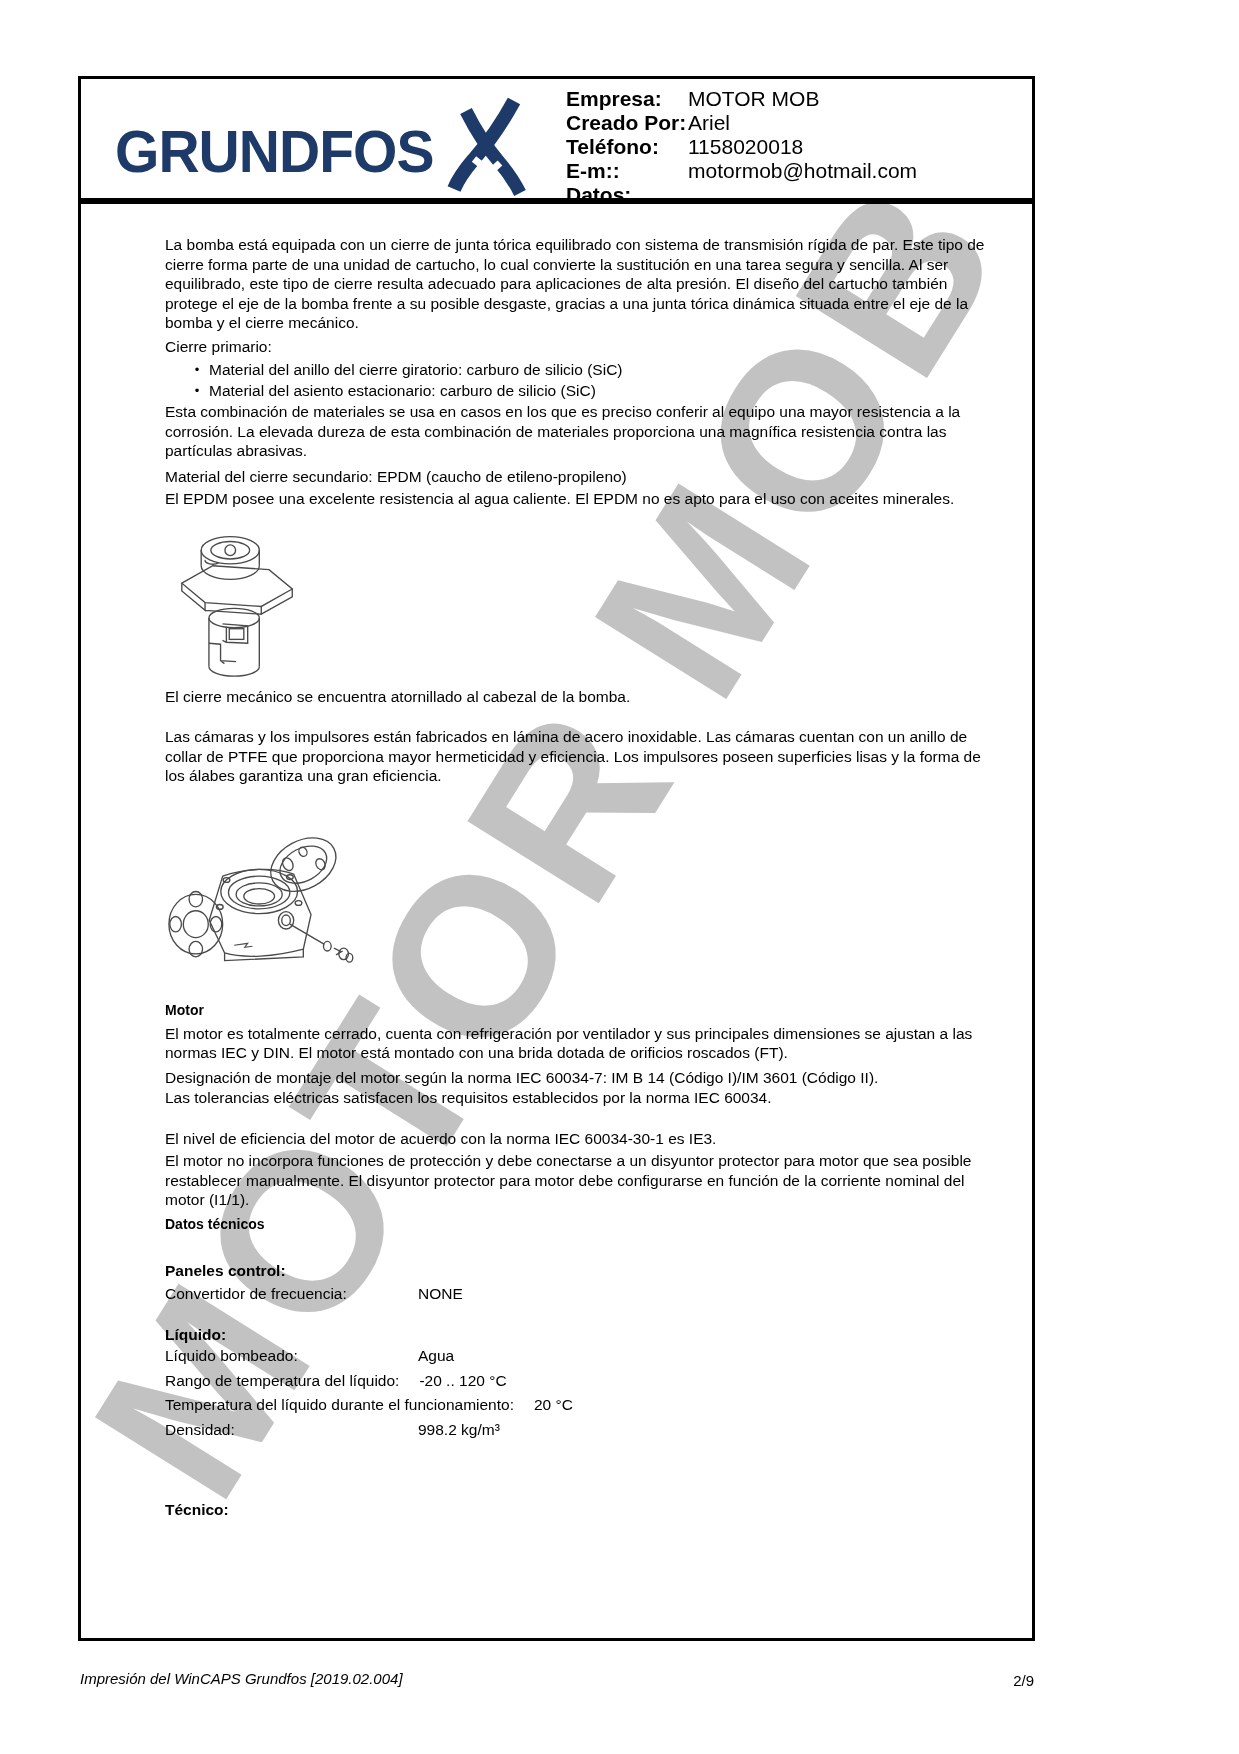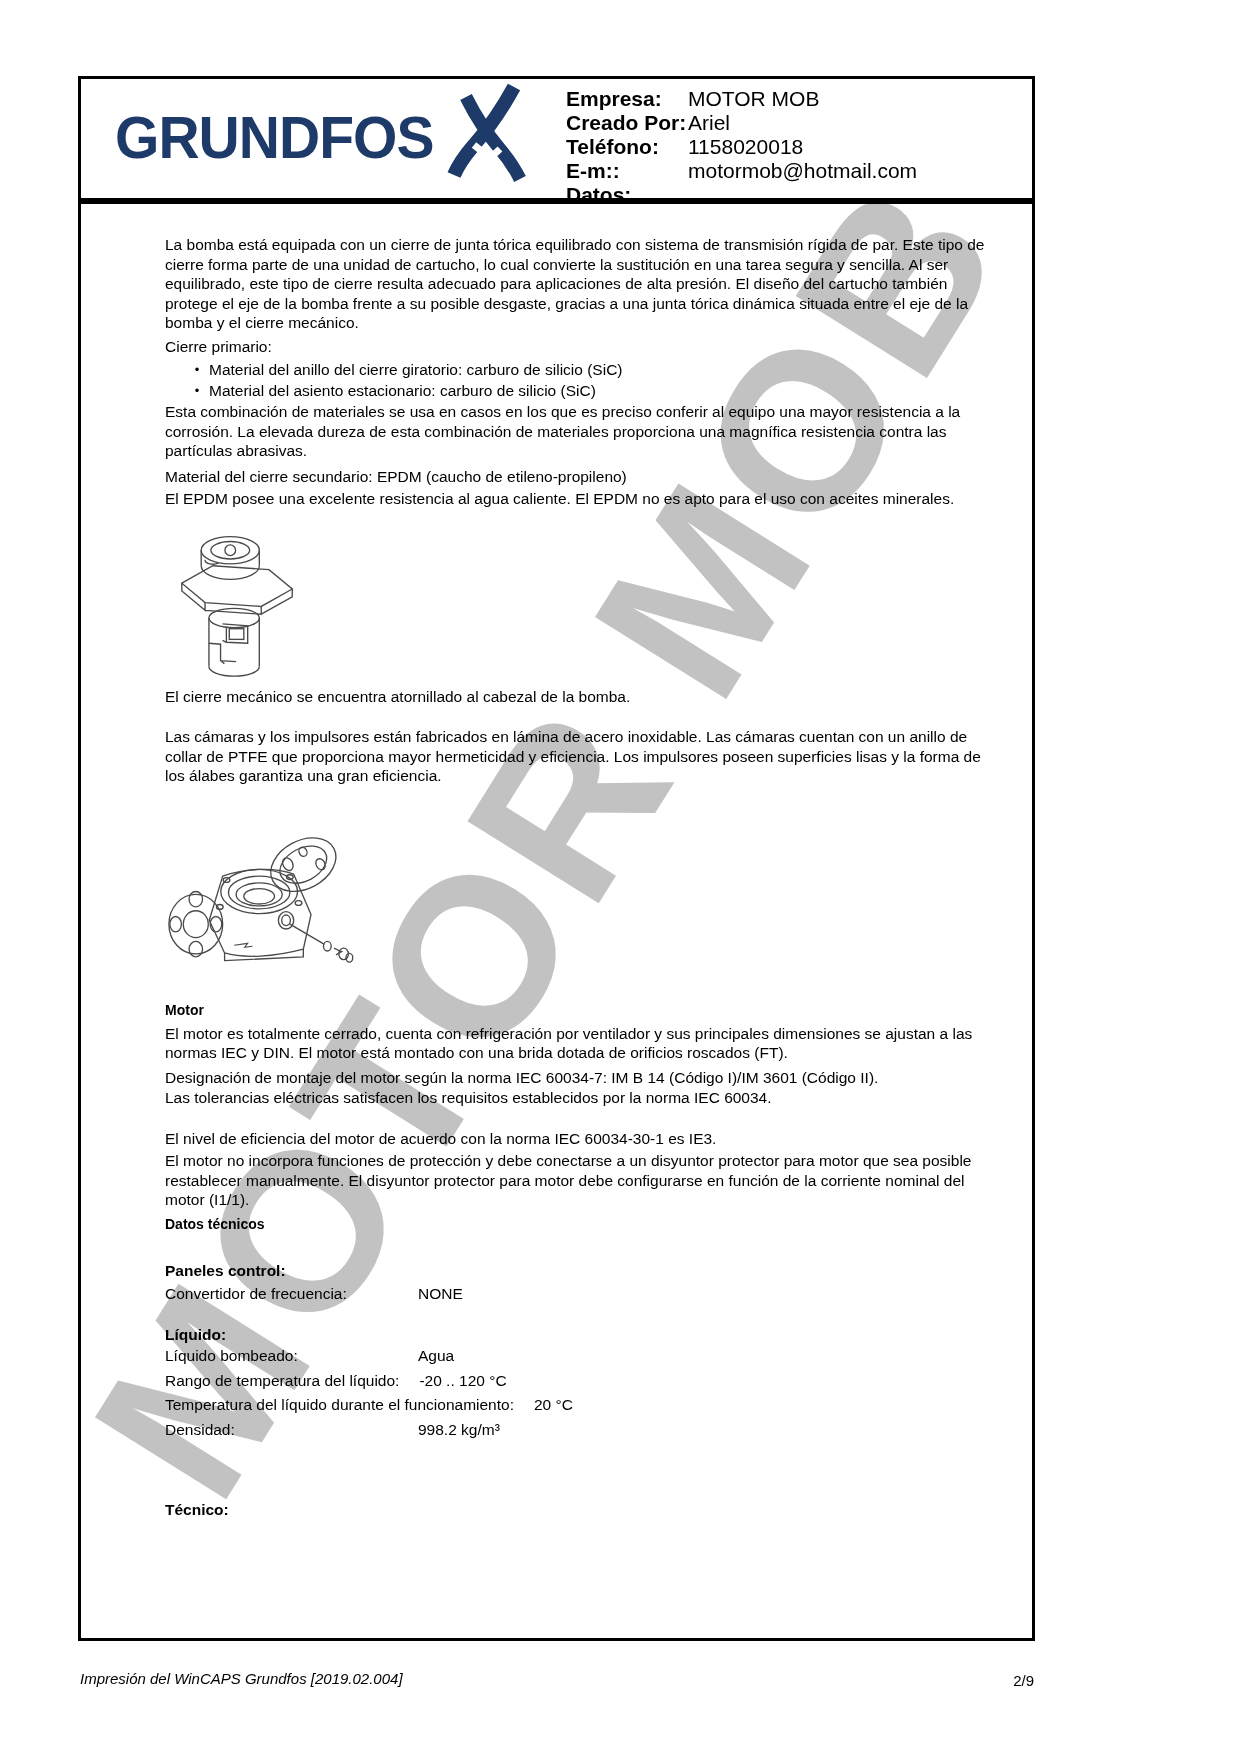--- a/index.html
+++ b/index.html
@@ -15,21 +15,21 @@
     color:#c2c2c2; white-space:nowrap; z-index:0;
   }
 
   .page-box {
     position:absolute; left:78px; top:76px; width:957px; height:1565px;
     border:3px solid #000; z-index:1; background:transparent;
   }
 
   
   .hdr { position:relative; height:119px; }
-  .logo-wrap { position:absolute; left:34px; top:12px; display:flex; align-items:center; }
+  .logo-wrap { position:absolute; left:34px; top:26px; display:flex; align-items:center; }
   .logo-text {
     font-size:60px; font-weight:bold; color:#1d3a68;
     letter-spacing:-1px; transform:scaleX(.95); transform-origin:left center;
   }
   .logo-mark { margin-left:-6px; margin-top:-8px; }
   .hdr-info { position:absolute; left:485px; top:8px; font-size:21px; line-height:24px; }
   .hdr-row { display:flex; }
   .hdr-row .lbl { font-weight:bold; width:122px; flex:none; }
   .separator { height:6px; background:#000; }
 

